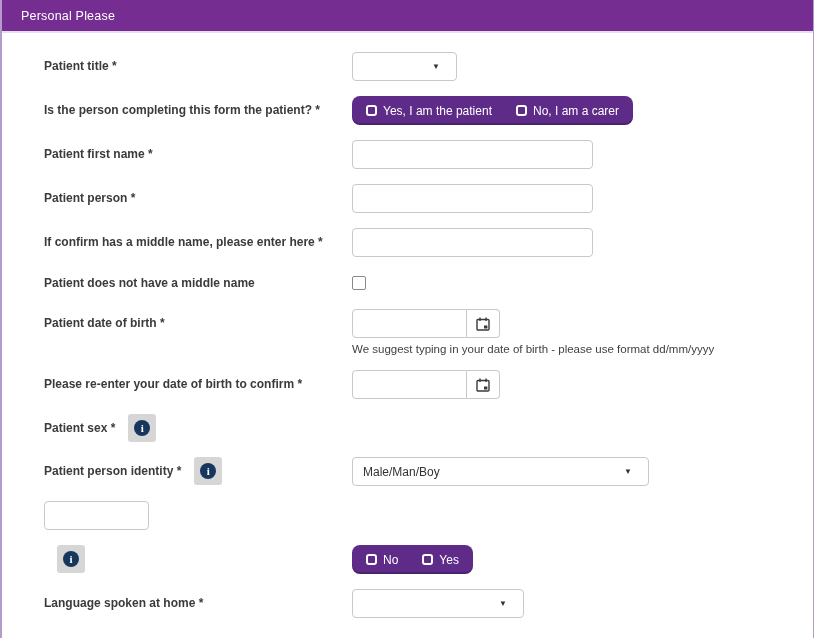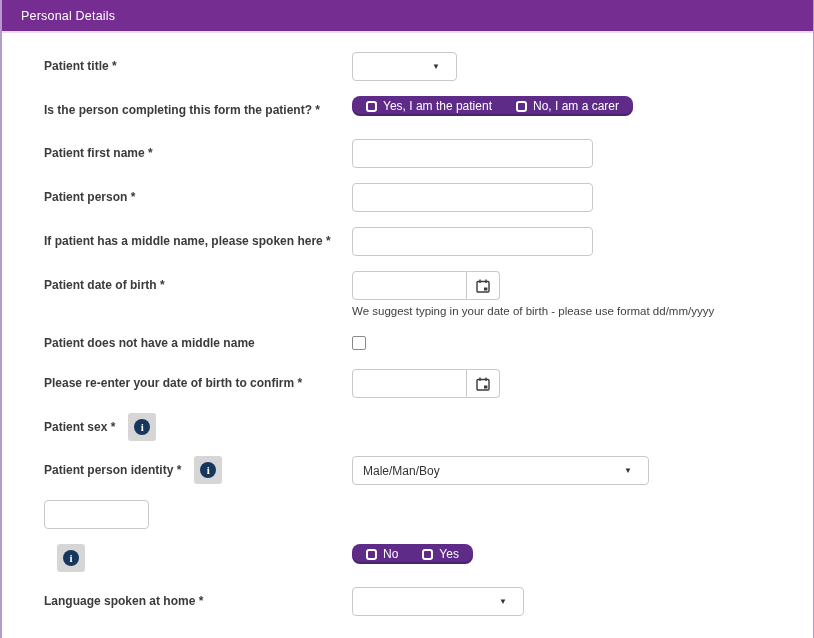--- a/index.html
+++ b/index.html
@@ -28,21 +28,21 @@
   .select { position: relative; height: 29px; border: 1px solid #c9c9c9; border-radius: 4px;
     background: #fff; display: flex; align-items: center; padding-left: 10px; cursor: pointer; }
   .sel-val { font-size: 12px; color: #333; }
   .caret { position: absolute; right: 16px; top: 50%; transform: translateY(-50%);
     font-size: 8px; color: #333; line-height: 8px; }
   .sel-title { width: 105px; }
   .sel-gender { width: 297px; }
   .sel-lang { width: 172px; }
 
   
-  .btn-group { display: inline-flex; align-items: center; height: 20px; background: #5e2b89;
+  .btn-group { display: inline-flex; align-items: center; height: 29px; background: #5e2b89;
     border-radius: 8px; padding: 0 2px; box-shadow: inset 0 -2px 0 rgba(0,0,0,0.20); }
   .pbtn { display: inline-flex; align-items: center; gap: 6px; background: transparent; border: none;
     color: #fff; font-family: "Liberation Sans", sans-serif; font-size: 12px; padding: 0 12px;
     height: 100%; cursor: pointer; white-space: nowrap; }
   .cb-icon { width: 11px; height: 11px; border: 2px solid #ffffff; border-radius: 3px;
     background: transparent; flex: 0 0 auto; }
 
   
   .checkbox { width: 14px; height: 14px; border: 1px solid #8a8a8a; border-radius: 2px;
     background: #fff; cursor: pointer; margin-top: 4px; }
@@ -64,21 +64,21 @@
     cursor: pointer; flex: 0 0 auto; }
   .info-circle { width: 16px; height: 16px; border-radius: 50%; background: #17365d; color: #fff;
     font-size: 11px; font-weight: bold; display: flex; align-items: center; justify-content: center;
     font-family: "Liberation Serif", serif; }
 </style>
 </head>
 <body>
 
 <div class="panel">
   <div class="panel-header">
-    <span class="panel-title">Personal Details</span>
+    <span class="panel-title">Personal Please</span>
   </div>
 
   <div class="panel-body">
 
     <div class="row">
       <div class="label-cell">
         <span class="lbl">Patient title *</span>
       </div>
       <div class="ctrl">
         <div class="select sel-title">
@@ -119,24 +119,33 @@
       <div class="label-cell">
         <span class="lbl">Patient person *</span>
       </div>
       <div class="ctrl">
         <input type="text" class="tinput w-name" value="" style="">
       </div>
     </div>
 
     <div class="row">
       <div class="label-cell">
-        <span class="lbl">If patient has a middle name, please spoken here *</span>
+        <span class="lbl">If confirm has a middle name, please enter here *</span>
       </div>
       <div class="ctrl">
         <input type="text" class="tinput w-name" value="" style="">
+      </div>
+    </div>
+
+    <div class="row row-checkbox">
+      <div class="label-cell">
+        <span class="lbl">Patient does not have a middle name</span>
+      </div>
+      <div class="ctrl">
+        <div class="checkbox"></div>
       </div>
     </div>
 
     <div class="row">
       <div class="label-cell">
         <span class="lbl">Patient date of birth *</span>
       </div>
       <div class="ctrl">
         <div class="date-group">
           <input type="text" class="date-input" value="" style="">
@@ -146,29 +155,20 @@
               <line x1="5" y1="1.5" x2="5" y2="5" stroke="#3a3a3a" stroke-width="1.4"></line>
               <line x1="11" y1="1.5" x2="11" y2="5" stroke="#3a3a3a" stroke-width="1.4"></line>
               <rect x="9" y="9.5" width="3.4" height="3" fill="#3a3a3a"></rect>
             </svg>
           </button>
         </div>
         <div class="helper">We suggest typing in your date of birth - please use format dd/mm/yyyy</div>
       </div>
     </div>
 
-    <div class="row row-checkbox">
-      <div class="label-cell">
-        <span class="lbl">Patient does not have a middle name</span>
-      </div>
-      <div class="ctrl">
-        <div class="checkbox"></div>
-      </div>
-    </div>
-
     <div class="row">
       <div class="label-cell">
         <span class="lbl">Please re-enter your date of birth to confirm *</span>
       </div>
       <div class="ctrl">
         <div class="date-group">
           <input type="text" class="date-input" value="" style="">
           <button class="cal-btn">
             <svg width="16" height="16" viewBox="0 0 16 16">
               <rect x="2" y="3.5" width="12" height="10.5" rx="1" fill="none" stroke="#3a3a3a" stroke-width="1.4"></rect>

